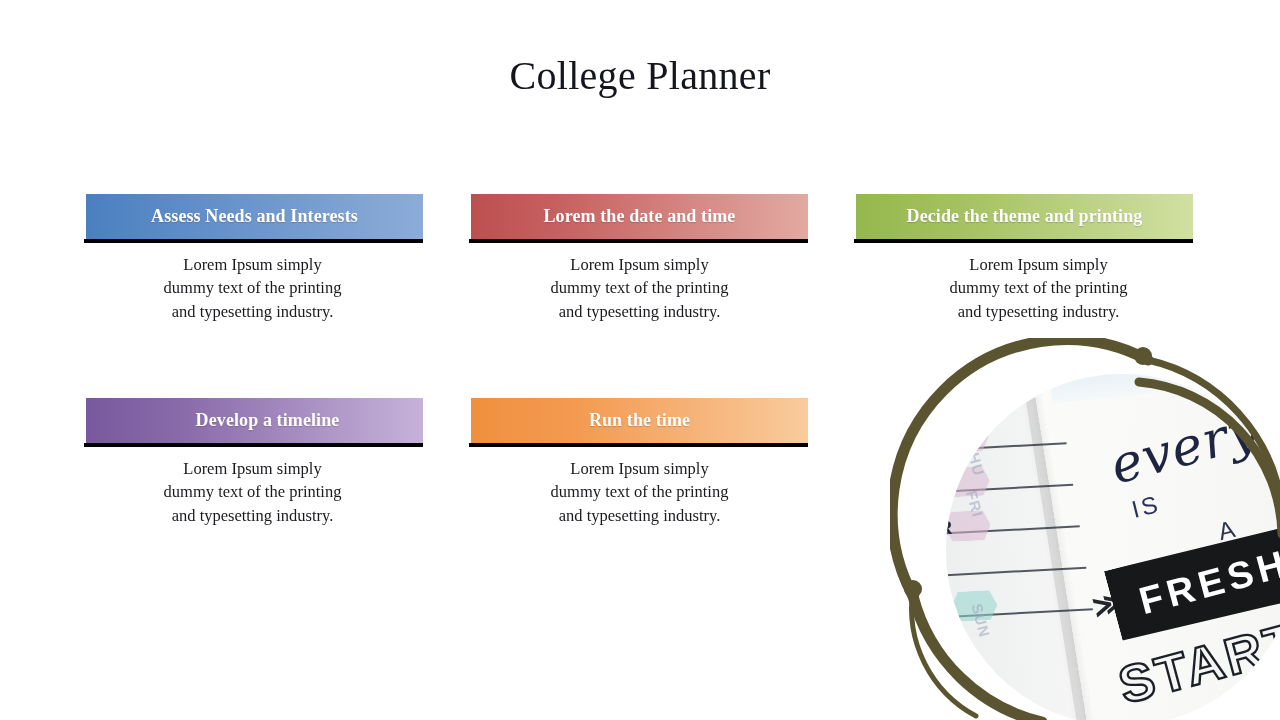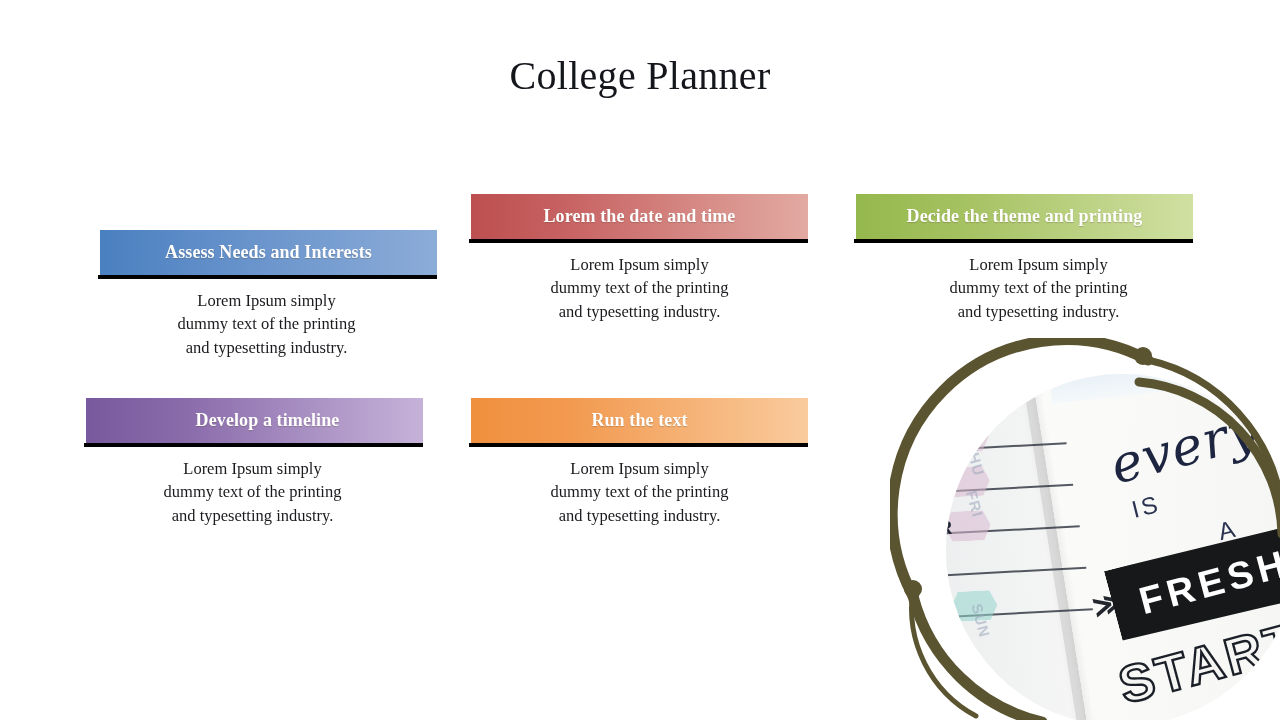--- a/index.html
+++ b/index.html
@@ -227,21 +227,21 @@
   
   #rings { position:absolute; left:0; top:0; width:396px; height:390px; }
 </style>
 </head>
 <body>
 
 <div id="slide">
 
   <div id="slide-title">College Planner</div>
 
-  <div class="card" style="left:100px; top:194px;margin-top:36px;">
+  <div class="card" style="left:86px; top:194px;">
     <div class="card-bar bar-blue">
       <div class="card-bar-label">Assess Needs and Interests</div>
       <div class="card-underline"></div>
     </div>
     <div class="card-body body-col1">
       <span class="ln">Lorem Ipsum simply</span>
       <span class="ln">dummy text of the printing</span>
       <span class="ln">and typesetting industry.</span>
     </div>
   </div>
@@ -277,21 +277,21 @@
     </div>
     <div class="card-body body-col1">
       <span class="ln">Lorem Ipsum simply</span>
       <span class="ln">dummy text of the printing</span>
       <span class="ln">and typesetting industry.</span>
     </div>
   </div>
 
   <div class="card" style="left:471px; top:398px;">
     <div class="card-bar bar-orange">
-      <div class="card-bar-label">Run the text</div>
+      <div class="card-bar-label">Run the time</div>
       <div class="card-underline"></div>
     </div>
     <div class="card-body body-col2">
       <span class="ln">Lorem Ipsum simply</span>
       <span class="ln">dummy text of the printing</span>
       <span class="ln">and typesetting industry.</span>
     </div>
   </div>
 
   <div id="photo-cluster">

